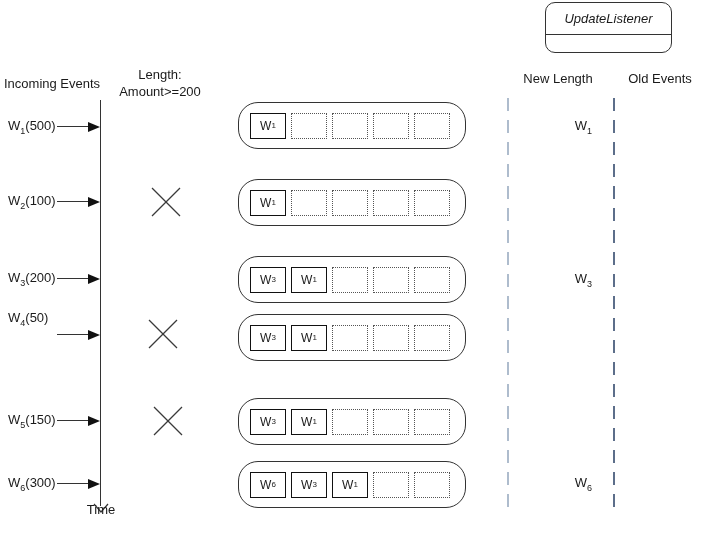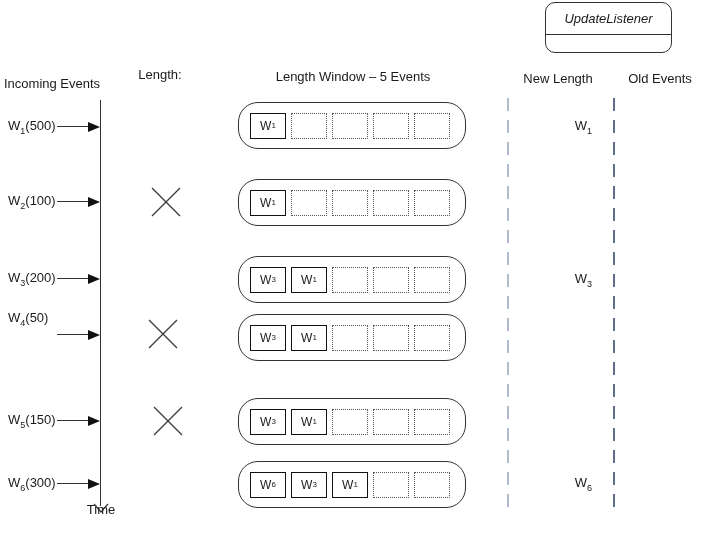--- a/index.html
+++ b/index.html
@@ -76,22 +76,22 @@
 <div class="canvas">
 
   <div class="listener-box">
     <div class="listener-title">UpdateListener</div>
     <div class="listener-compartment"></div>
   </div>
 
   <div class="hdr" style="left:4px; top:76px;">Incoming Events</div>
   <div class="hdr center filter-hdr" style="left:108px; top:66px; width:104px;">
     <div>Length:</div>
-  </div>
-  <div class="hdr center" style="left:240px; top:69px; width:226px;">Length Window – 5 Events</div>
+    <div>Amount&gt;=200</div>
+  </div>
   <div class="hdr center" style="left:508px; top:71px; width:100px;">New Length</div>
   <div class="hdr center" style="left:612px; top:71px; width:96px;">Old Events</div>
 
   <div class="dashed-v light" style="left:507px;"></div>
   <div class="dashed-v dark" style="left:613px;"></div>
   <div class="dashed-v dark" style="left:719px;"></div>
 
   <div class="time-line"></div>
   <svg class="time-arrowhead" width="16" height="10" viewBox="0 0 16 10">
     <polyline points="1,1 8,9 15,1" fill="none" stroke="#333" stroke-width="1.2"></polyline>

